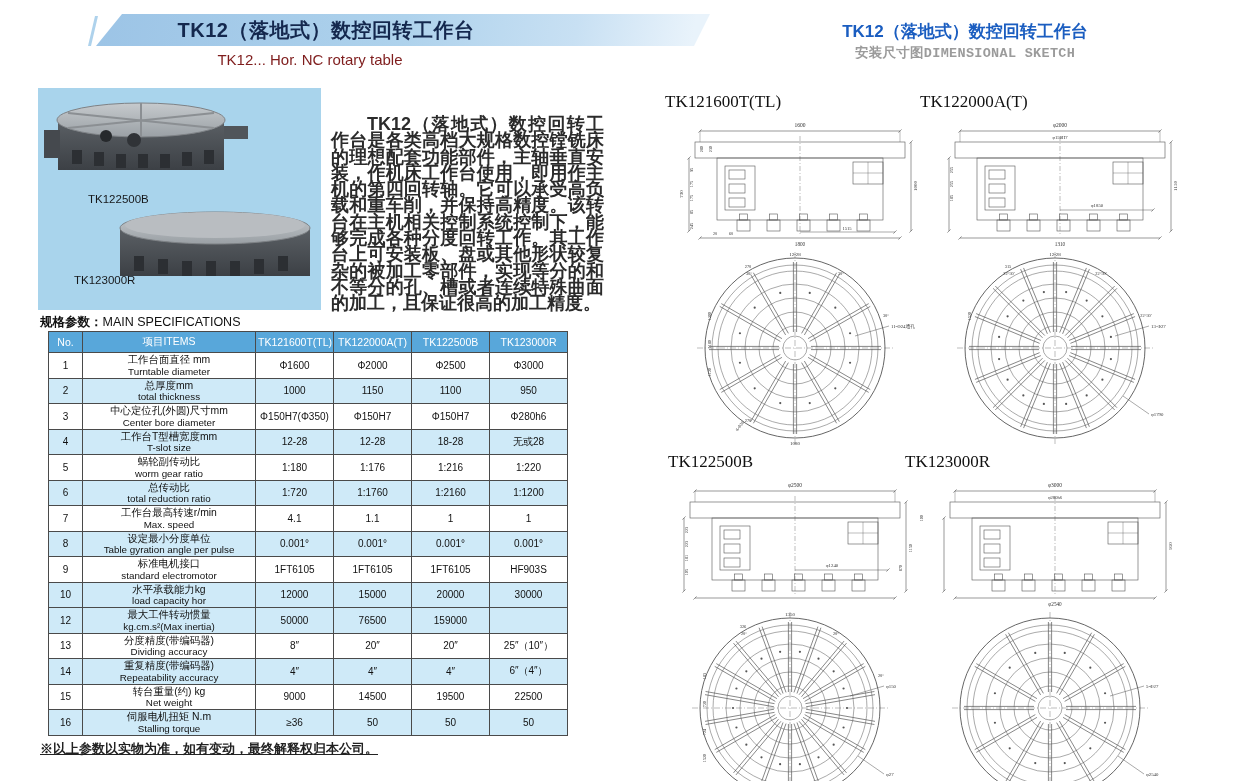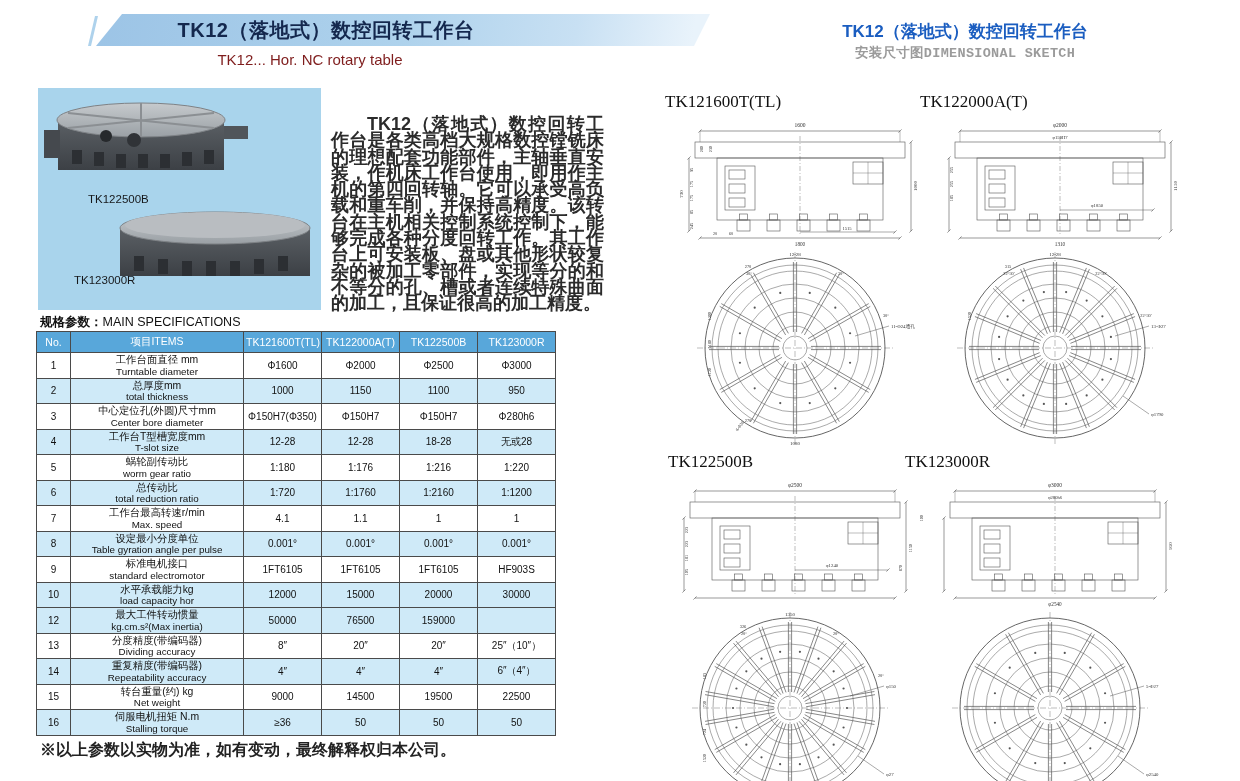--- a/index.html
+++ b/index.html
@@ -23,31 +23,31 @@
   .photo-label.l1{left:50px;top:105px;}
   .photo-label.l2{left:36px;top:186px;}
 
   
   .intro{position:absolute;left:331px;top:116px;width:273px;font-size:18px;line-height:16.3px;
          color:#2b2b2b;font-weight:bold;text-align:justify;text-indent:2em;}
 
   
   .spec-label{position:absolute;left:40px;top:314px;font-size:12.5px;color:#111;}
   .spec-label .zh{font-weight:bold;}
-  table.spec{position:absolute;left:36px;top:331px;width:436px;border-collapse:collapse;
+  table.spec{position:absolute;left:48px;top:331px;width:436px;border-collapse:collapse;
          font-size:10px;color:#111;border:1.5px solid #333;table-layout:fixed;}
   table.spec th{background:#58a7da;color:#ffffff;font-weight:normal;font-size:10.5px;
          border:1px solid #4a4a4a;height:20px;padding:0 2px;}
   table.spec td{border:1px solid #4a4a4a;padding:1px 3px;text-align:center;height:22px;}
   table.spec tr.alt td{background:#cfeaf8;}
   td.item{text-align:left;}
   .item-zh{font-size:10.4px;line-height:11.5px;}
   .item-en{font-size:9.8px;line-height:11px;}
   col.c-no{width:34px;}  col.c-item{width:173px;}  col.c-val{width:78px;}
-  .footnote{position:absolute;left:40px;top:740px;font-size:16px;color:#222;font-weight:bold;}
+  .footnote{position:absolute;left:40px;top:740px;font-size:13px;color:#222;font-weight:bold;text-decoration:underline;}
 
   
   .r-title1{position:absolute;left:700px;top:20px;width:530px;text-align:center;
             color:#1a5dc0;font-size:17px;font-weight:bold;}
   .r-title2{position:absolute;left:700px;top:44px;width:530px;text-align:center;
             color:#9b9b9b;font-size:13.5px;font-weight:bold;letter-spacing:.3px;font-family:Liberation Mono, monospace;}
 
   
   .cell{position:absolute;width:310px;}
   .cell .d-title{font-family:"Liberation Serif",serif;font-size:17px;color:#111;height:24px;}

